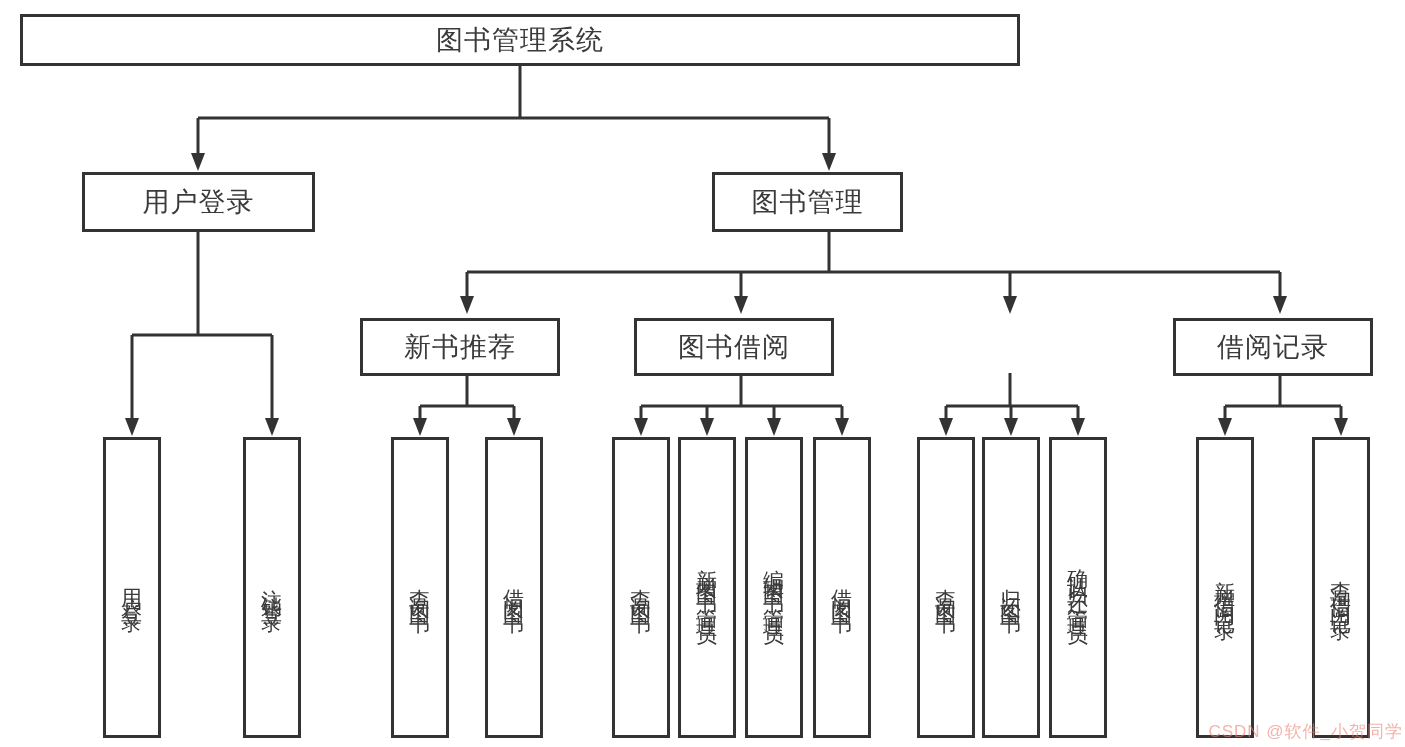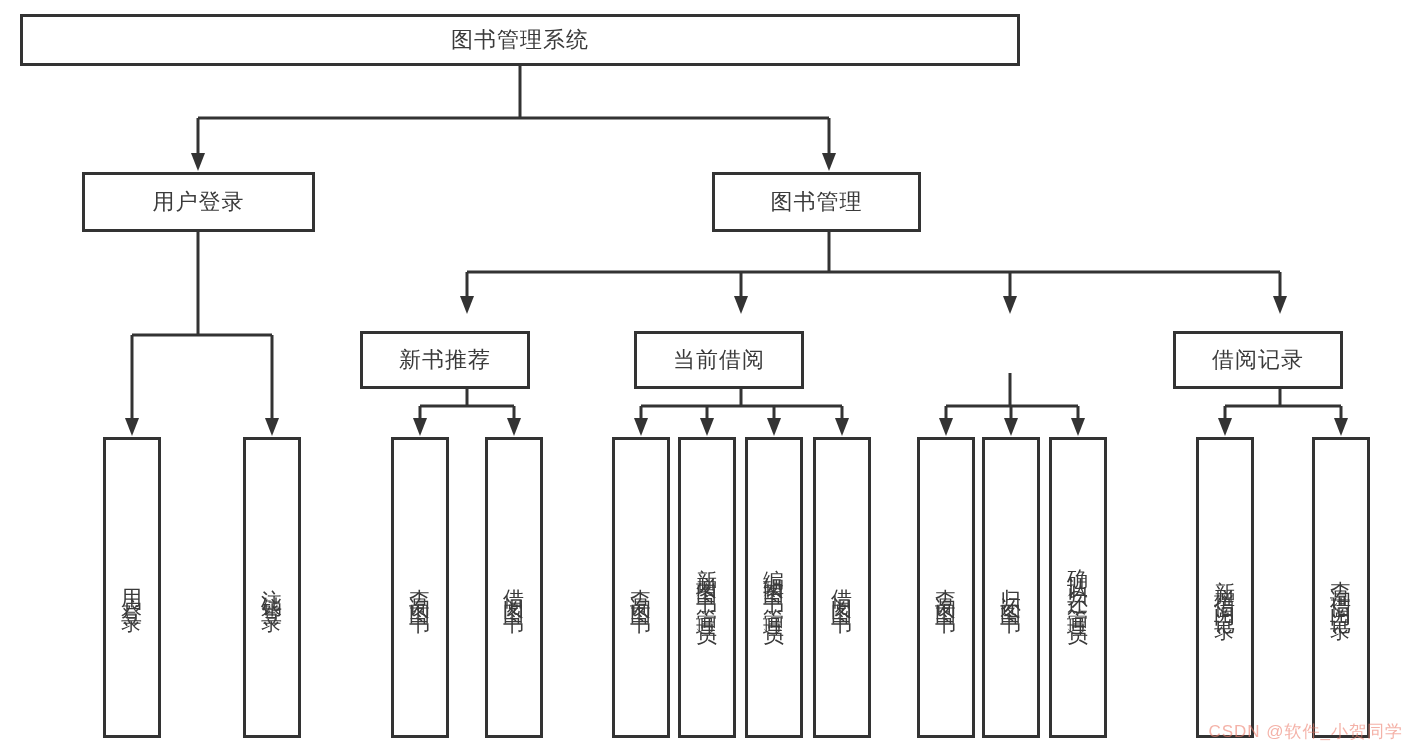--- a/index.html
+++ b/index.html
@@ -14,24 +14,24 @@
   .box{
     position:absolute;
     background:#ffffff;
     border:3px solid #333333;
     box-sizing:border-box;
     display:flex;
     align-items:center;
     justify-content:center;
     color:#3a3a3a;
   }
-  .box.hlabel{font-size:22px;letter-spacing:1px;}
+  .box.hlabel{font-size:27px;letter-spacing:1px;}
   .box.root{left:20px;top:14px;width:1000px;height:52px;}
   .box.lvl2{top:172px;height:60px;}
-  .box.lvl3{top:331px;height:58px;width:170px;}
+  .box.lvl3{top:318px;height:58px;width:200px;}
   .box.leaf{top:437px;width:58px;height:301px;}
   .vtext{
     writing-mode:vertical-rl;
     font-size:21px;
     letter-spacing:8px;
     color:#3a3a3a;
     line-height:1;
     white-space:nowrap;
   }
   .watermark{
@@ -117,29 +117,29 @@
     </g>
   </svg>
 
   <div class="box hlabel root">
     <span>图书管理系统</span>
   </div>
 
   <div class="box hlabel lvl2" style="left:82px;width:233px;">
     <span>用户登录</span>
   </div>
-  <div class="box hlabel lvl2" style="left:712px;width:209px;">
+  <div class="box hlabel lvl2" style="left:712px;width:191px;">
     <span>图书管理</span>
   </div>
 
   <div class="box hlabel lvl3" style="left:360px;">
     <span>新书推荐</span>
   </div>
   <div class="box hlabel lvl3" style="left:634px;">
-    <span>当前借阅</span>
+    <span>图书借阅</span>
   </div>
   <div class="box hlabel lvl3" style="left:1173px;">
     <span>借阅记录</span>
   </div>
 
   <div class="box leaf" style="left:103px;">
     <span class="vtext">用户登录</span>
   </div>
   <div class="box leaf" style="left:243px;">
     <span class="vtext">注销登录</span>

